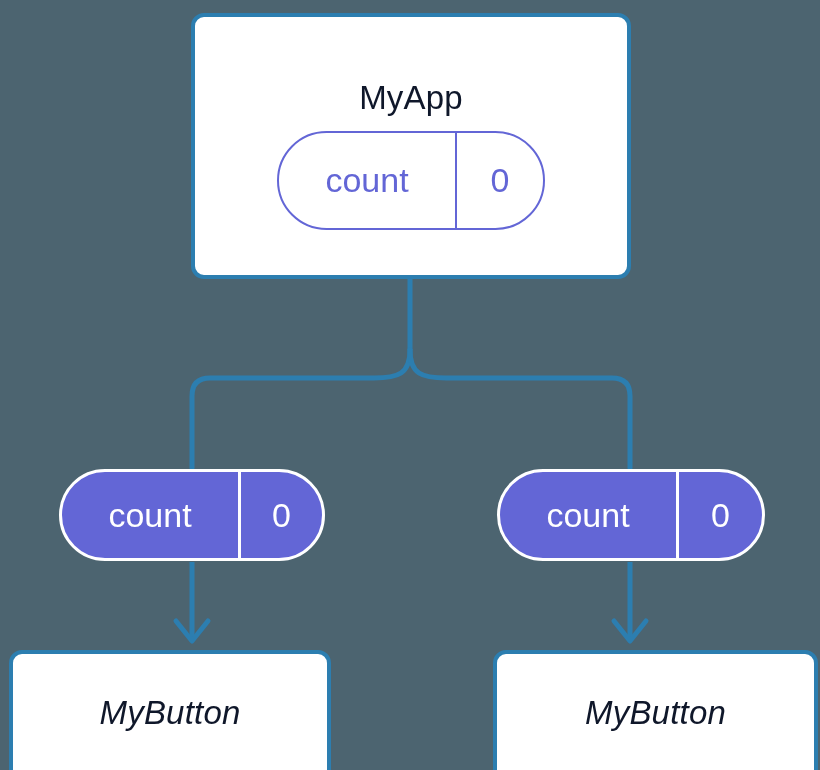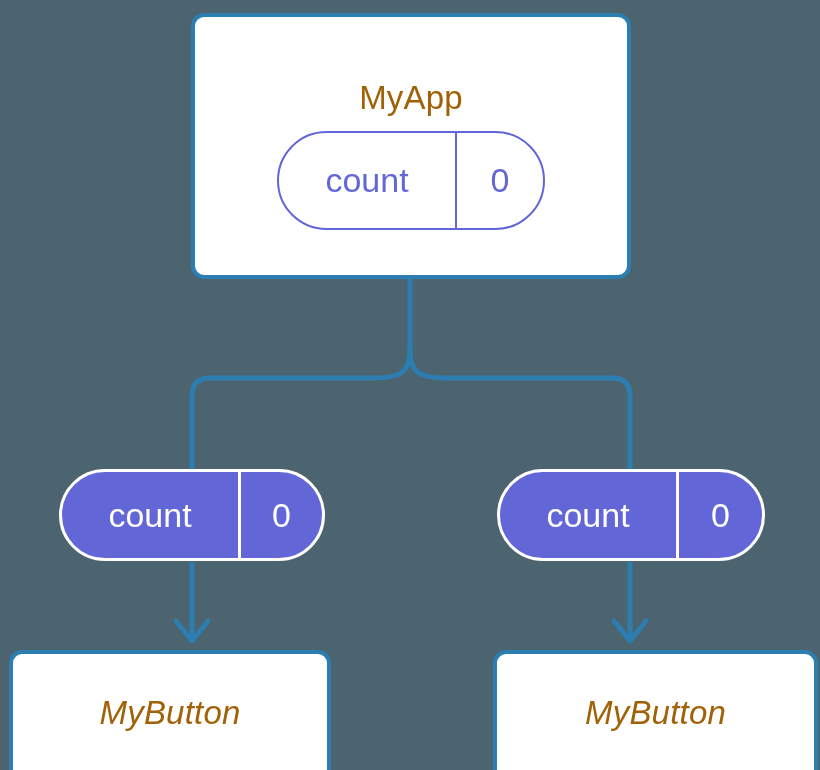--- a/index.html
+++ b/index.html
@@ -32,21 +32,21 @@
     background: #ffffff;
     border: 4px solid #2c7eb0;
     border-radius: 13px;
     box-sizing: border-box;
   }
   .comp-title {
     position: absolute;
     left: 0;
     width: 100%;
     text-align: center;
-    color: #a16207;
+    color: #0f172a;
     font-size: 33px;
     letter-spacing: 0.2px;
     white-space: nowrap;
   }
 
   #app-box {
     left: 191px;
     top: 13px;
     width: 440px;
     height: 266px;

